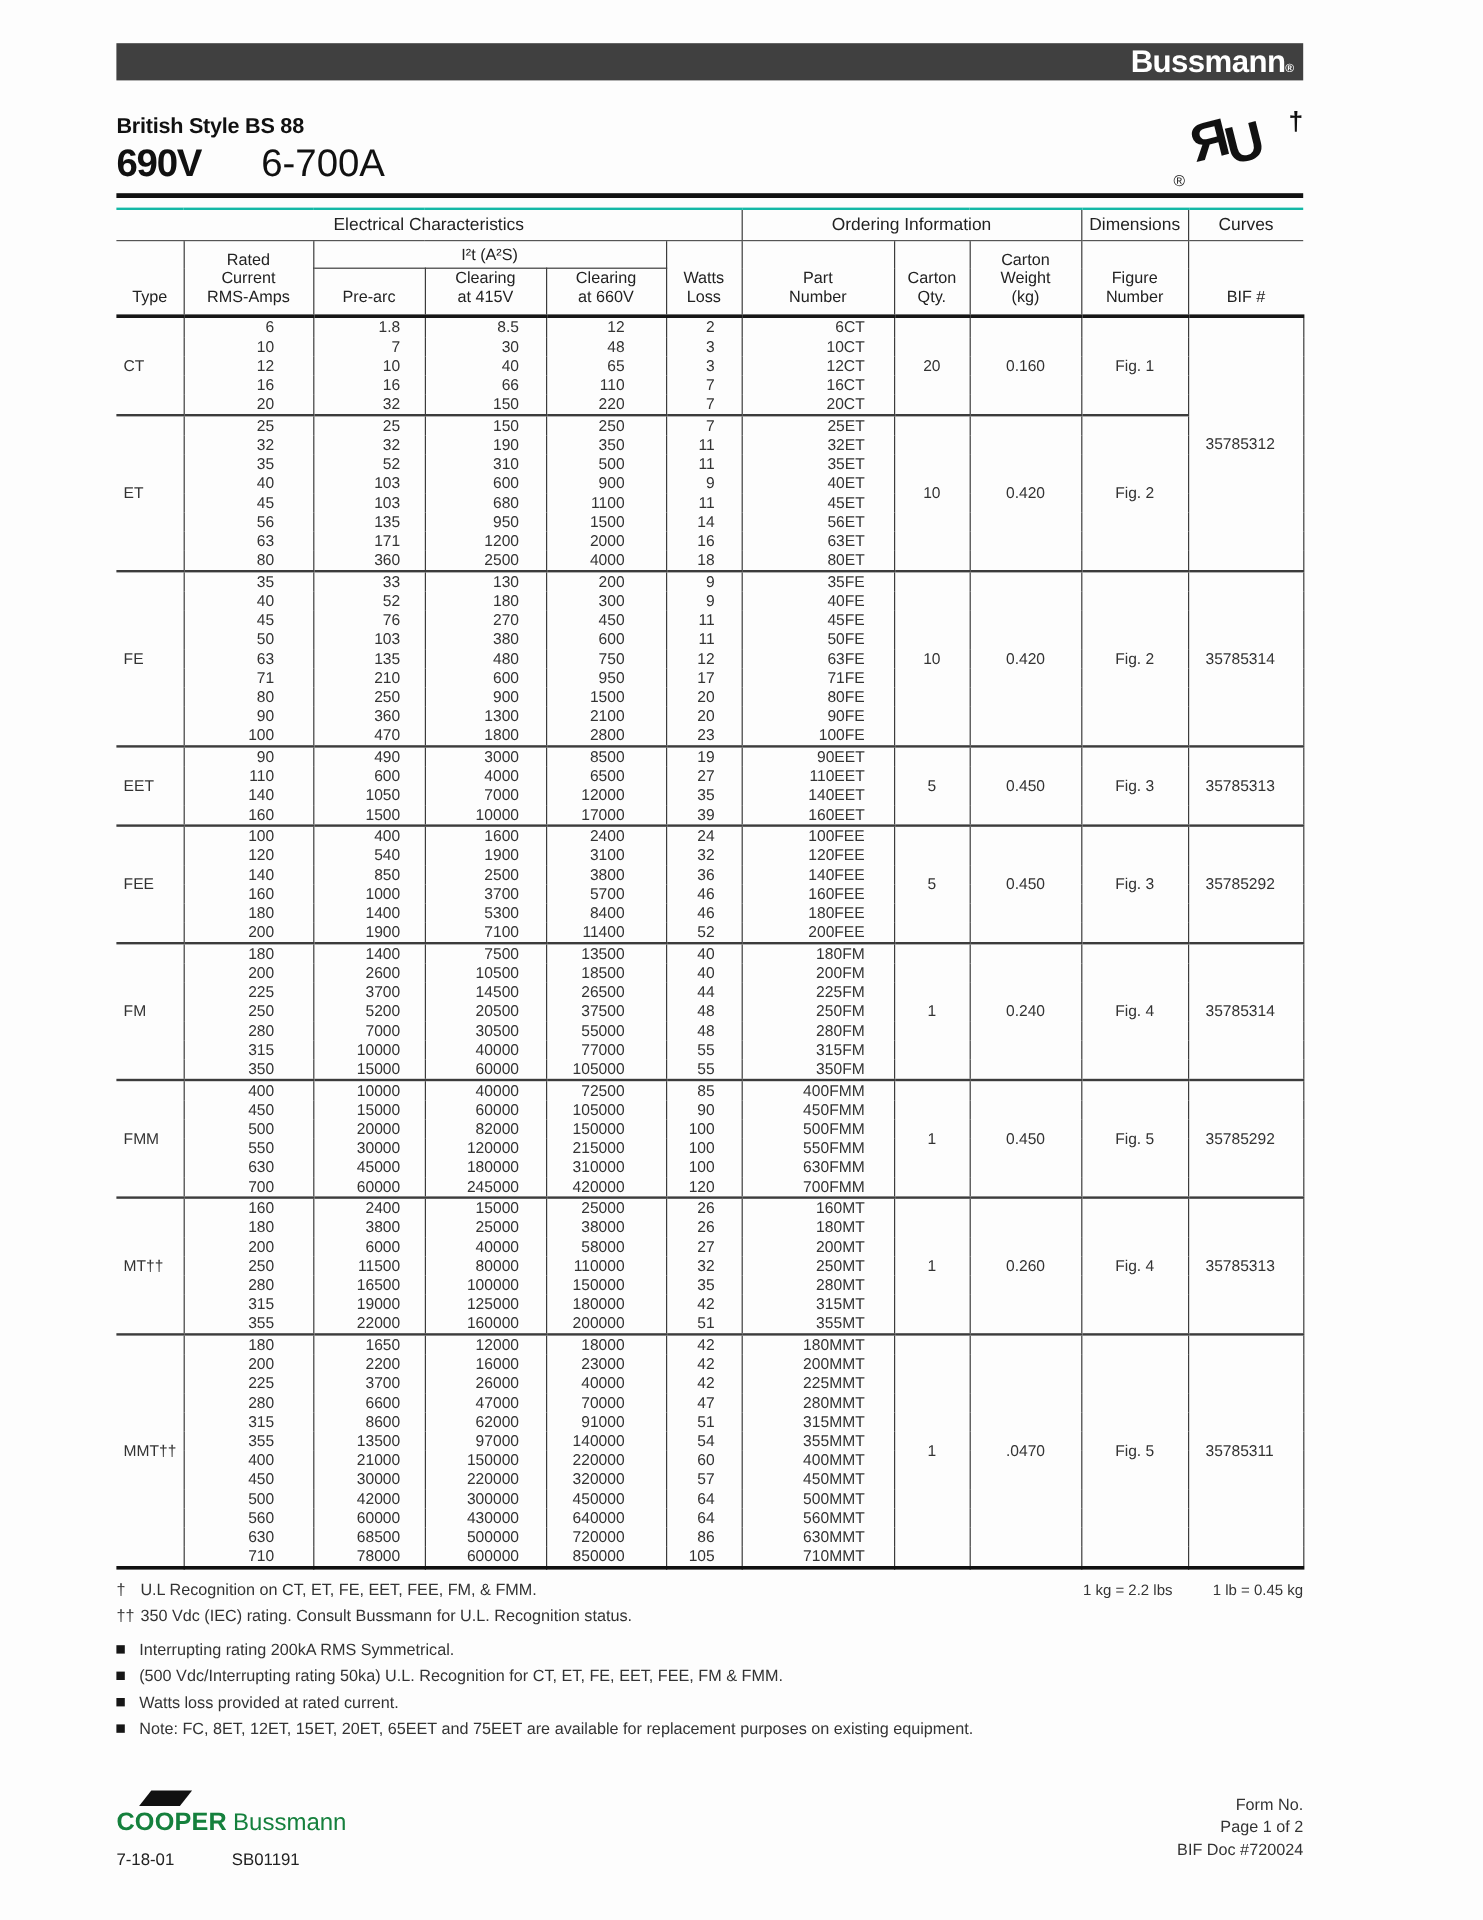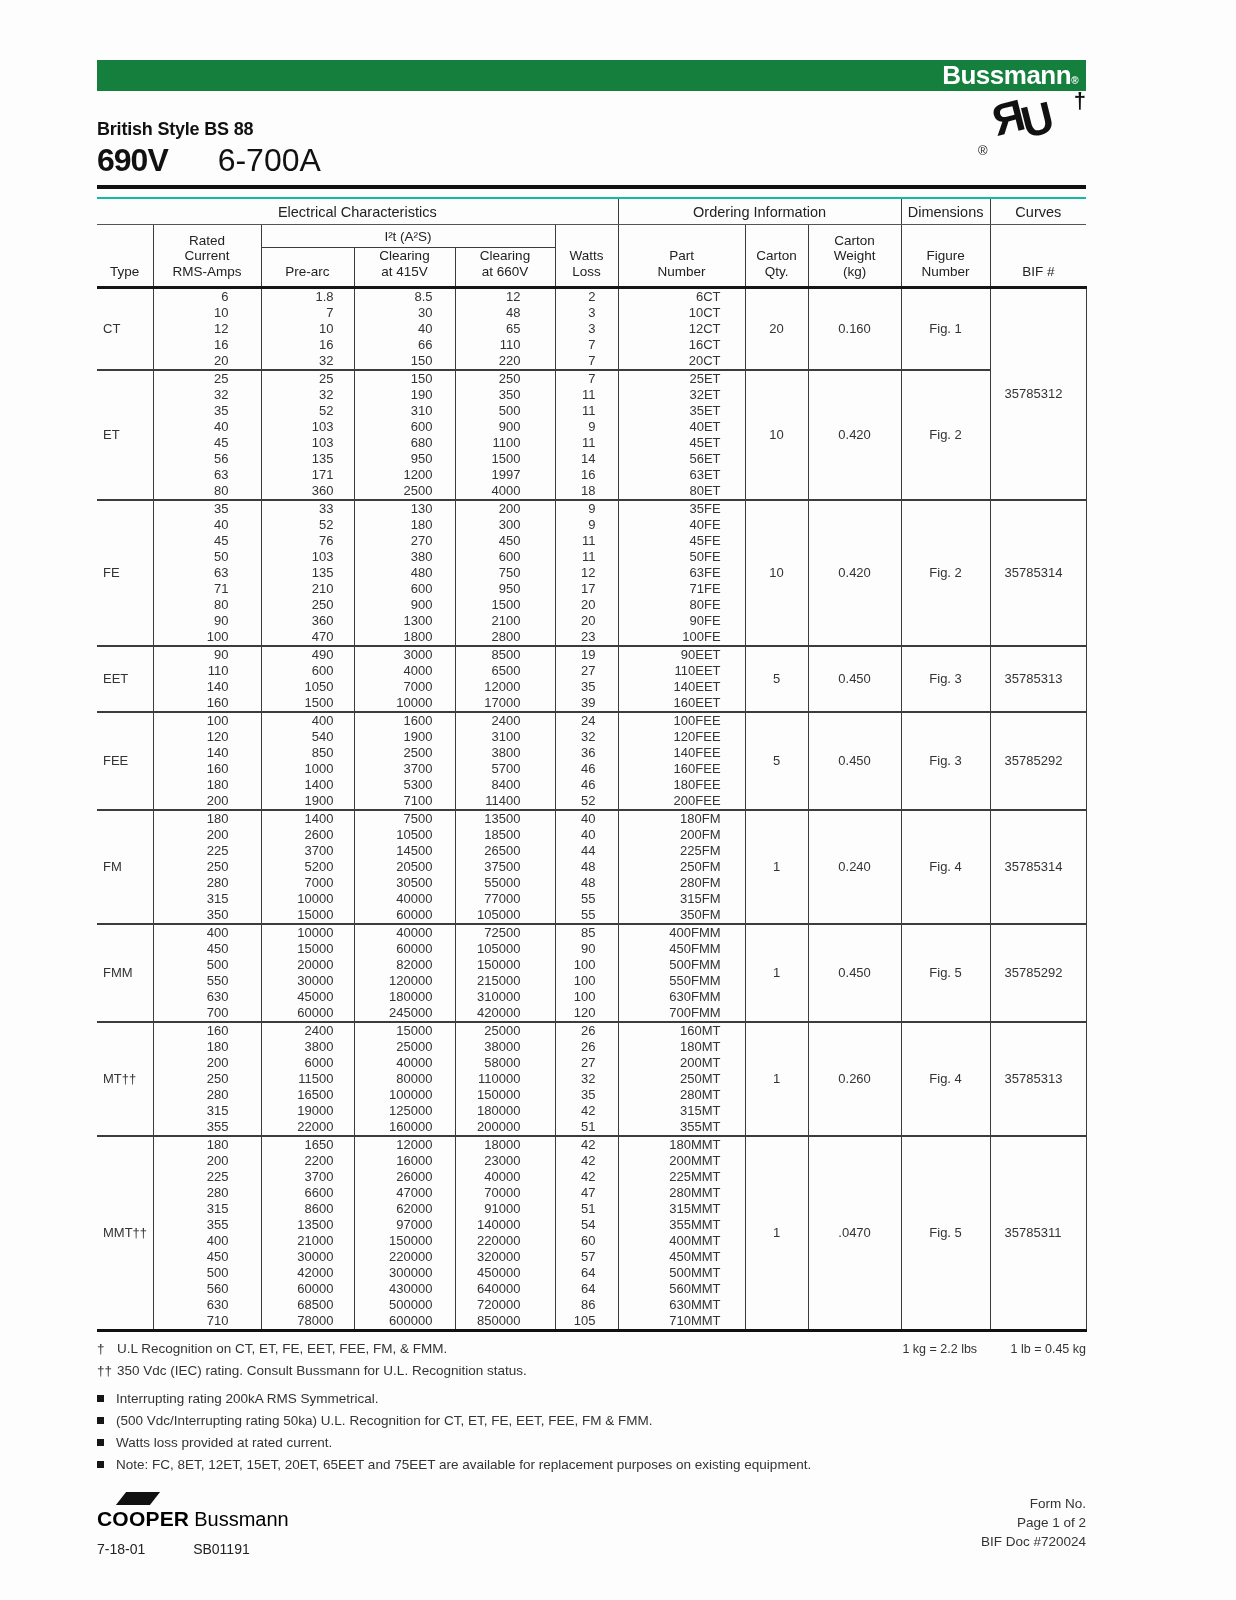--- a/index.html
+++ b/index.html
@@ -1,21 +1,21 @@
 <!DOCTYPE html>
 <html><head>
 <meta charset="utf-8">
 <style>
   html,body{margin:0;padding:0;background:#e8e8e8;}
   .page{position:relative;width:1236px;height:1600px;background:#fdfdfd;margin:0 auto;
         font-family:"Liberation Sans","DejaVu Sans",sans-serif;color:#222;overflow:hidden;}
   .content{position:absolute;left:97px;top:0;width:989px;}
 
   
-  .brandbar{margin-top:60px;height:31px;background:#15803d;color:#fff;
+  .brandbar{margin-top:36px;height:31px;background:#404040;color:#fff;
             text-align:right;line-height:31px;padding-right:8px;box-sizing:border-box;}
   .brandbar .brand{font-size:26px;font-weight:bold;letter-spacing:-0.5px;}
   .brandbar .reg{font-size:10px;vertical-align:baseline;}
   .subtitle{margin-top:28px;font-size:18px;font-weight:bold;color:#111;letter-spacing:-0.2px;}
   .bigtitle{margin-top:2px;font-size:32px;color:#111;letter-spacing:-1px;}
   .bigtitle .v{font-weight:800;}
   .bigtitle .a{font-weight:400;margin-left:42px;letter-spacing:0;}
   .title-rule{margin-top:6px;border-bottom:4px solid #111;}
 
   
@@ -64,21 +64,21 @@
   .footline .mk{display:inline-block;min-width:20px;}
   .footline .sq{display:inline-block;width:7px;height:7px;background:#161616;margin-right:12px;
                 vertical-align:1px;}
   .kgnote{position:absolute;right:0;top:0;font-size:12.5px;color:#333;}
   .kgnote span{margin-left:30px;}
 
   
   .footer{position:absolute;left:97px;top:1492px;width:989px;height:80px;}
   .logo-par{width:34px;height:13px;background:#111;transform:skewX(-38deg);
             margin-left:24px;margin-bottom:2px;}
-  .cooper-line{font-size:21px;color:#000000;}
+  .cooper-line{font-size:21px;color:#15803d;}
   .cooper-line .cooper{font-weight:800;letter-spacing:0.2px;}
   .cooper-line .buss{font-weight:400;font-size:20px;margin-left:5px;}
   .docline{margin-top:10px;font-size:14px;color:#222;}
   .docline .sb{margin-left:44px;}
   .form-block{position:absolute;right:0;top:2px;text-align:right;font-size:13.5px;
               color:#333;line-height:19px;}
 </style>
 </head>
 <body>
 
@@ -247,21 +247,21 @@
             <td class="col-d1">135</td>
             <td class="col-d2">950</td>
             <td class="col-d3">1500</td>
             <td class="col-d4">14</td>
             <td class="col-d5">56ET</td>
           </tr>
           <tr>
             <td class="col-d0">63</td>
             <td class="col-d1">171</td>
             <td class="col-d2">1200</td>
-            <td class="col-d3">1997</td>
+            <td class="col-d3">2000</td>
             <td class="col-d4">16</td>
             <td class="col-d5">63ET</td>
           </tr>
           <tr>
             <td class="col-d0">80</td>
             <td class="col-d1">360</td>
             <td class="col-d2">2500</td>
             <td class="col-d3">4000</td>
             <td class="col-d4">18</td>
             <td class="col-d5">80ET</td>

